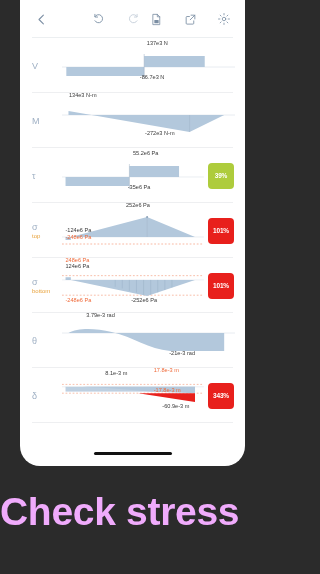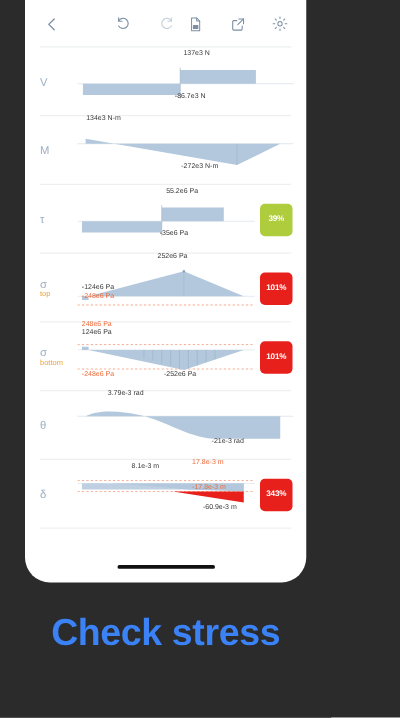--- a/index.html
+++ b/index.html
@@ -118,23 +118,22 @@
     width: 78px; height: 3.5px;
     background: #111;
     border-radius: 2px;
   }
 
   
   .caption {
     position: absolute;
     left: 0; right: 0;
     top: 490px;
-    text-align: center;
-    color: #3b82f6;
-    font-size: 30px;
+    color: #f0abfc;
+    font-size: 39px;
     font-weight: 700;
     letter-spacing: -0.3px;
   }
 </style>
 </head>
 <body>
 
 <div id="root">
 
   <div class="phone">

